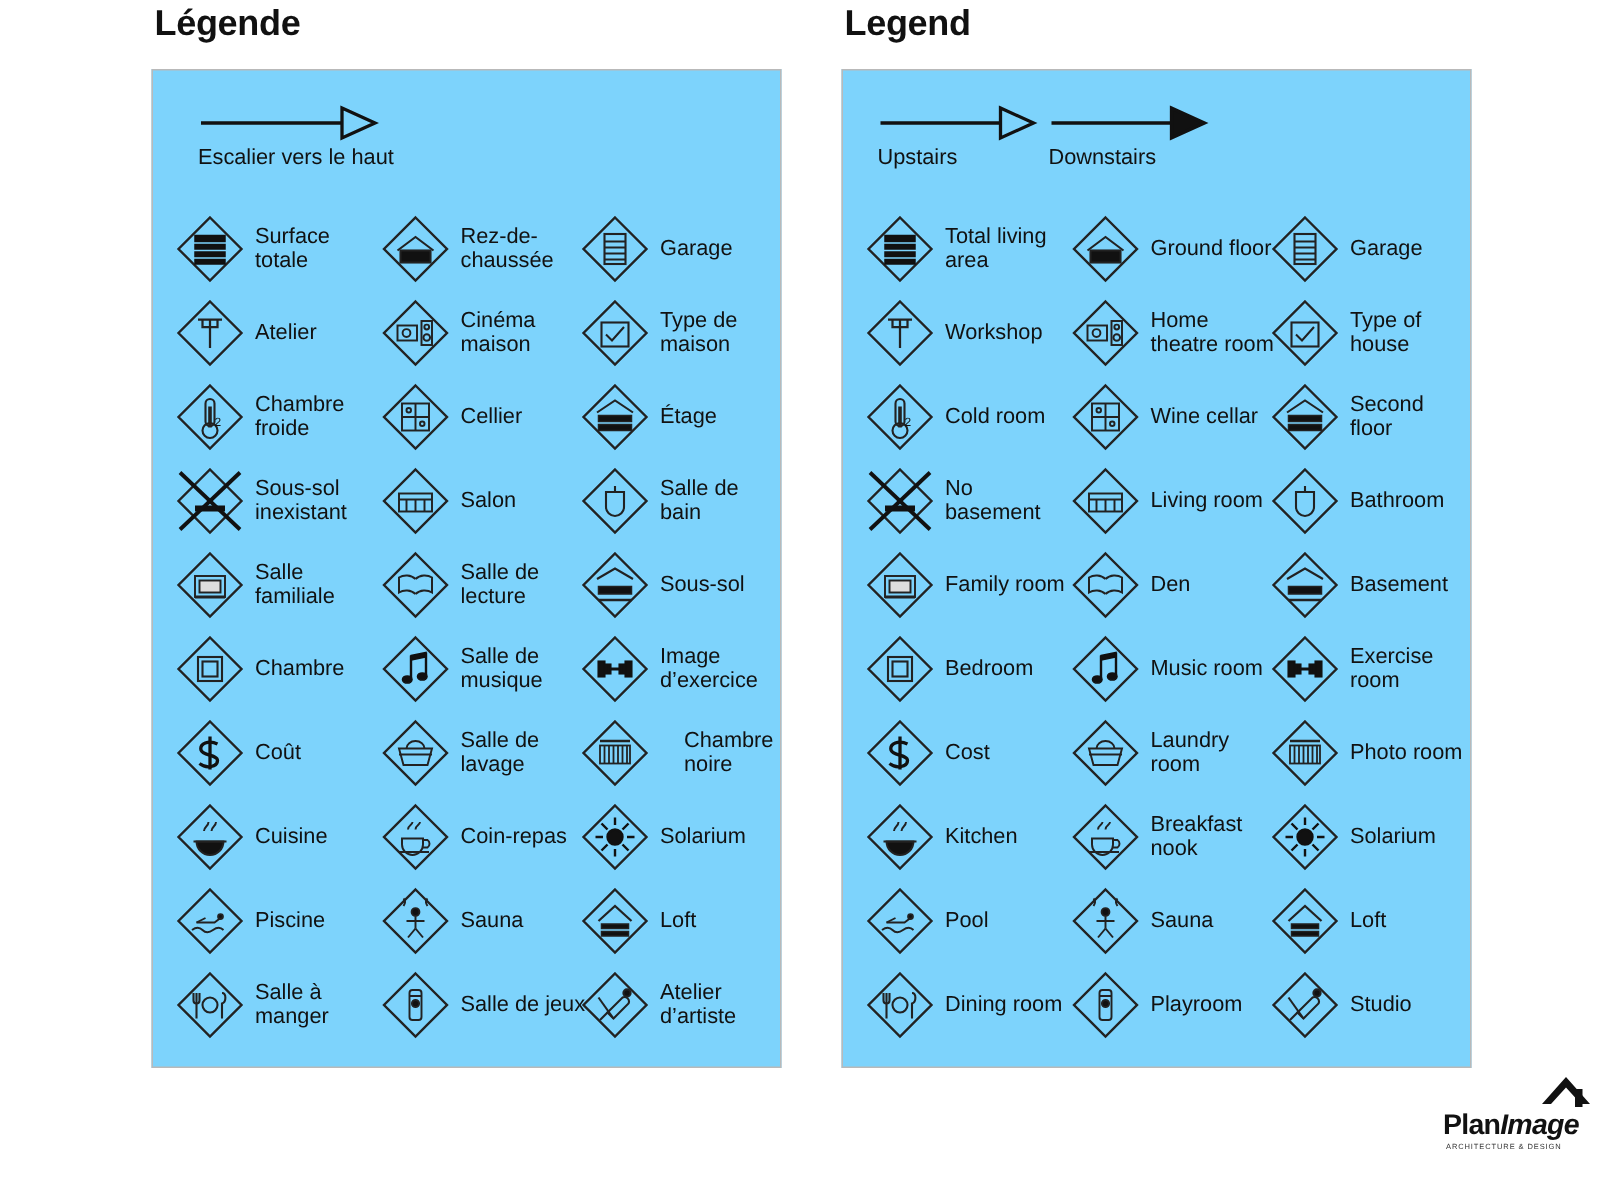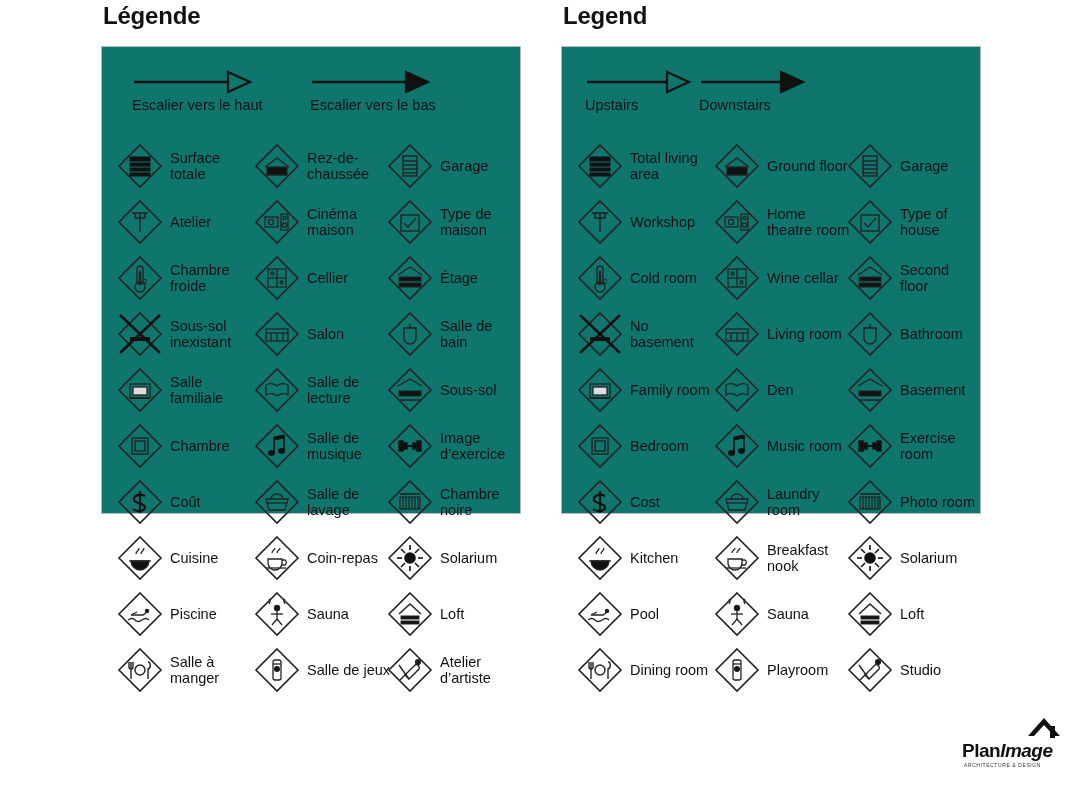--- a/index.html
+++ b/index.html
@@ -17,24 +17,24 @@
   }
   .page {
     position: relative;
     width: 1080px;
     height: 785px;
   }
   .panel {
     position: absolute;
     top: 46px;
     width: 420px;
-    height: 468px;
+    height: 666px;
     border: 1px solid #b9b9b9;
     box-sizing: border-box;
-    background: #0f766e;
+    background: #7dd3fc;
   }
   #panel-fr { left: 101px; }
   #panel-en { left: 561px; }
 
   .panel-title {
     position: absolute;
     top: 2px;
     font-size: 24px;
     font-weight: bold;
     letter-spacing: -0.2px;
@@ -136,27 +136,20 @@
 
   <div class="panel" id="panel-fr">
     <div class="arrows">
       <div class="arrow-item" style="left:30px; top:8px;">
         <svg class="arrow-svg" width="122" height="26" viewBox="0 0 122 26">
           <line x1="2" y1="13" x2="96" y2="13" stroke="#111" stroke-width="2.4"></line>
           <polygon points="96,3 118,13 96,23" fill="none" stroke="#111" stroke-width="2.2"></polygon>
         </svg>
         <div class="arrow-label">Escalier vers le haut</div>
       </div>
-      <div class="arrow-item" style="left:208px; top:8px;">
-        <svg class="arrow-svg" width="122" height="26" viewBox="0 0 122 26">
-          <line x1="2" y1="13" x2="98" y2="13" stroke="#111" stroke-width="2.4"></line>
-          <polygon points="96,3 118,13 96,23" fill="#111" stroke="#111" stroke-width="2.2"></polygon>
-        </svg>
-        <div class="arrow-label">Escalier vers le bas</div>
-      </div>
     </div>
     <div class="grid" id="grid-fr">
         <div class="cell" style="left: 15px; top: 0px;">
           <div class="sym">
             <svg width="46" height="46" viewBox="0 0 46 46">
               <polygon points="23,2 44,23 23,44 2,23" fill="none" stroke="#222" stroke-width="1.6"></polygon>
               <g stroke="#111">
                 <rect x="13" y="14" width="20" height="4" fill="#111"></rect>
                 <rect x="13" y="20" width="20" height="3" fill="#111"></rect>
                 <rect x="13" y="25" width="20" height="3" fill="#111"></rect>
@@ -427,21 +420,21 @@
                 <line x1="16" y1="18" x2="16" y2="30"></line>
                 <line x1="19" y1="18" x2="19" y2="30"></line>
                 <line x1="22" y1="18" x2="22" y2="30"></line>
                 <line x1="25" y1="18" x2="25" y2="30"></line>
                 <line x1="28" y1="18" x2="28" y2="30"></line>
                 <line x1="31" y1="18" x2="31" y2="30"></line>
                 <line x1="13" y1="15" x2="33" y2="15" stroke-width="1.6"></line>
               </g>
             </svg>
           </div>
-          <div class="cell-label" style="max-width: 92px;">Chambre noire</div>
+          <div class="cell-label" style="max-width: 92px; margin-left: 16px;">Chambre noire</div>
         </div>
         <div class="cell" style="left: 15px; top: 392px;">
           <div class="sym">
             <svg width="46" height="46" viewBox="0 0 46 46">
               <polygon points="23,2 44,23 23,44 2,23" fill="none" stroke="#222" stroke-width="1.6"></polygon>
               <g fill="none" stroke="#222" stroke-width="1.3">
                 <path d="M14 26 h18 a9 9 0 0 1 -18 0 z" fill="#111"></path>
                 <line x1="12" y1="26" x2="34" y2="26"></line>
                 <path d="M19 19 c0 -3 3 -3 3 -6"></path>
                 <path d="M24 19 c0 -3 3 -3 3 -6"></path>

